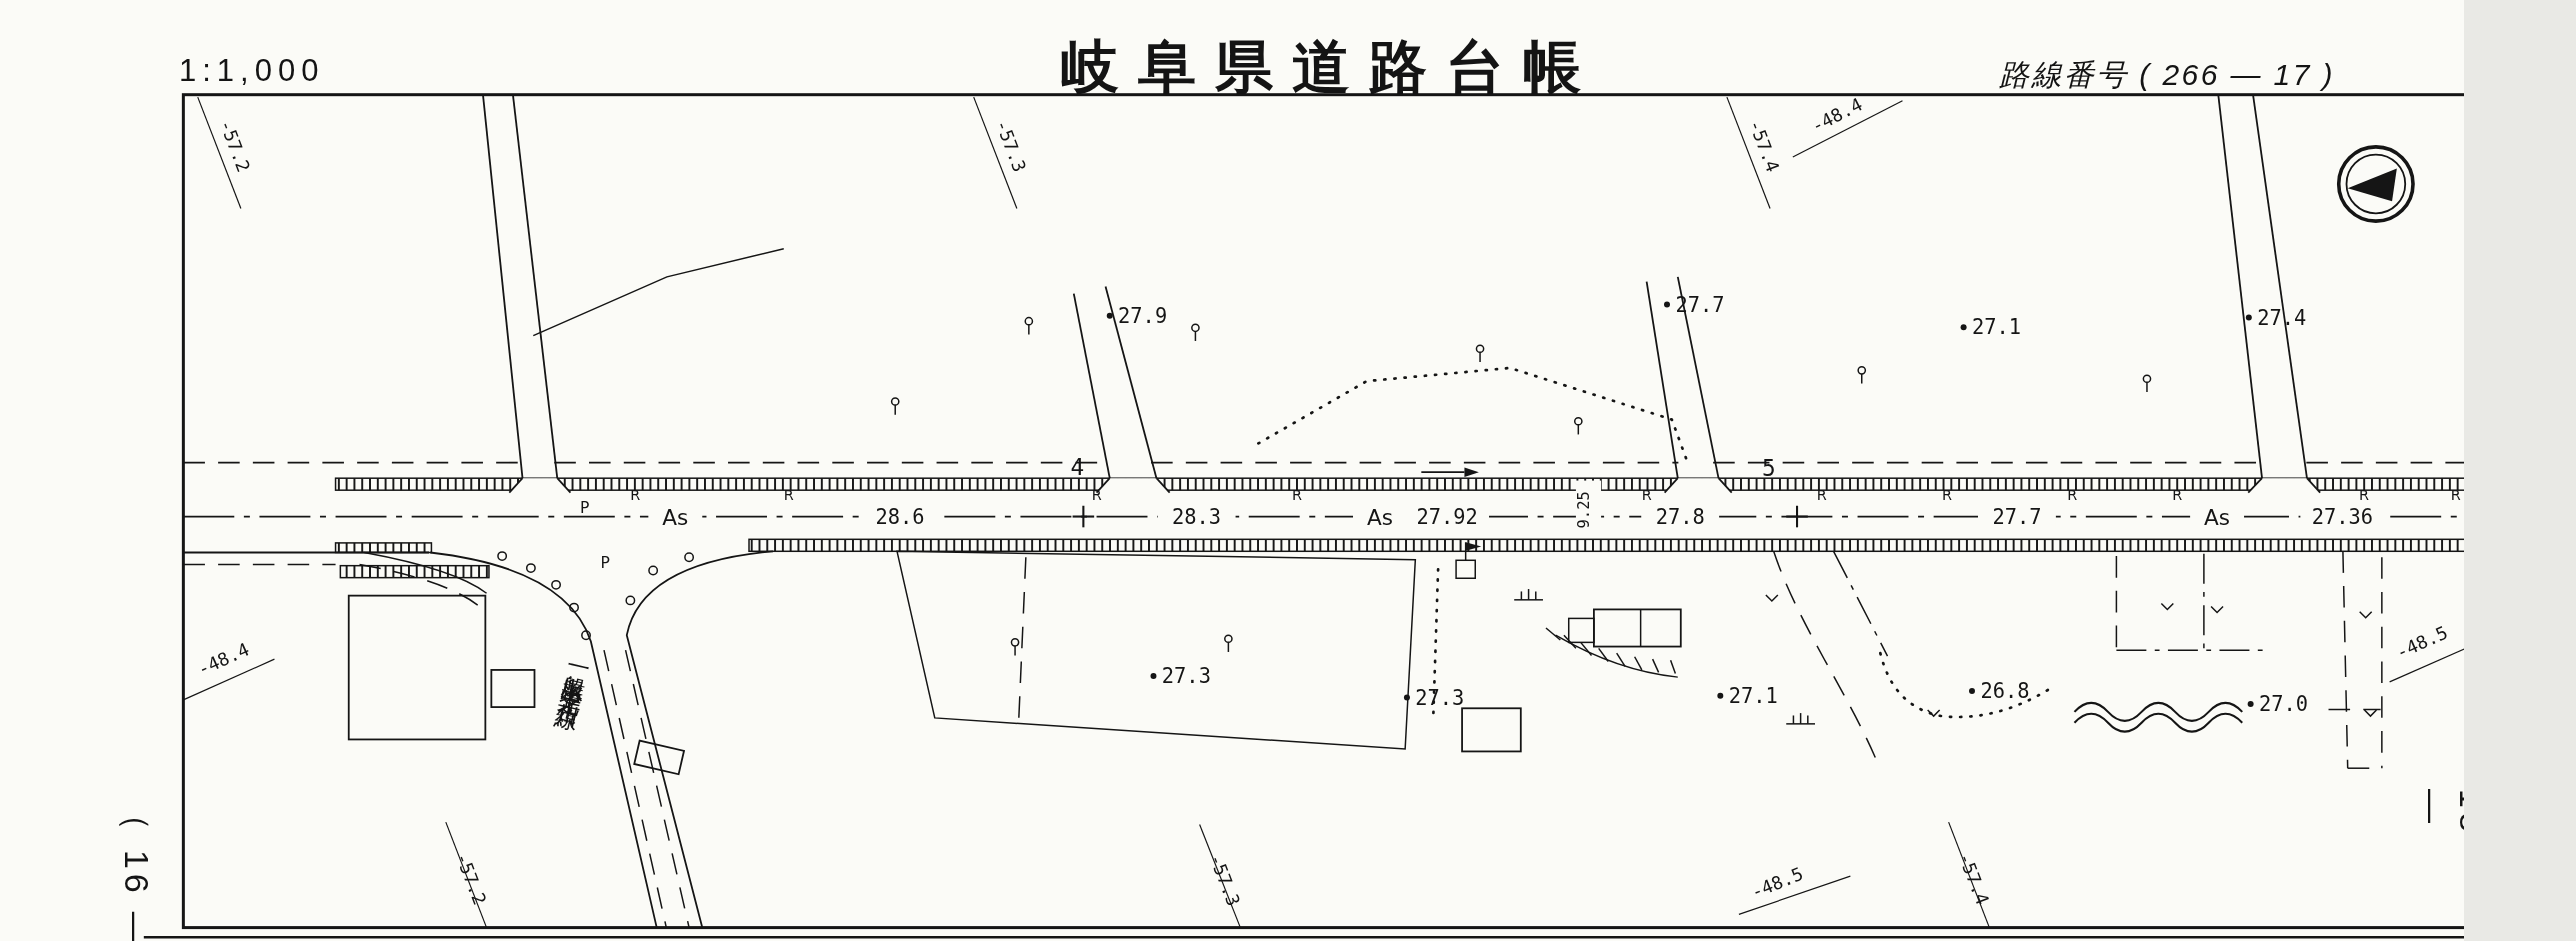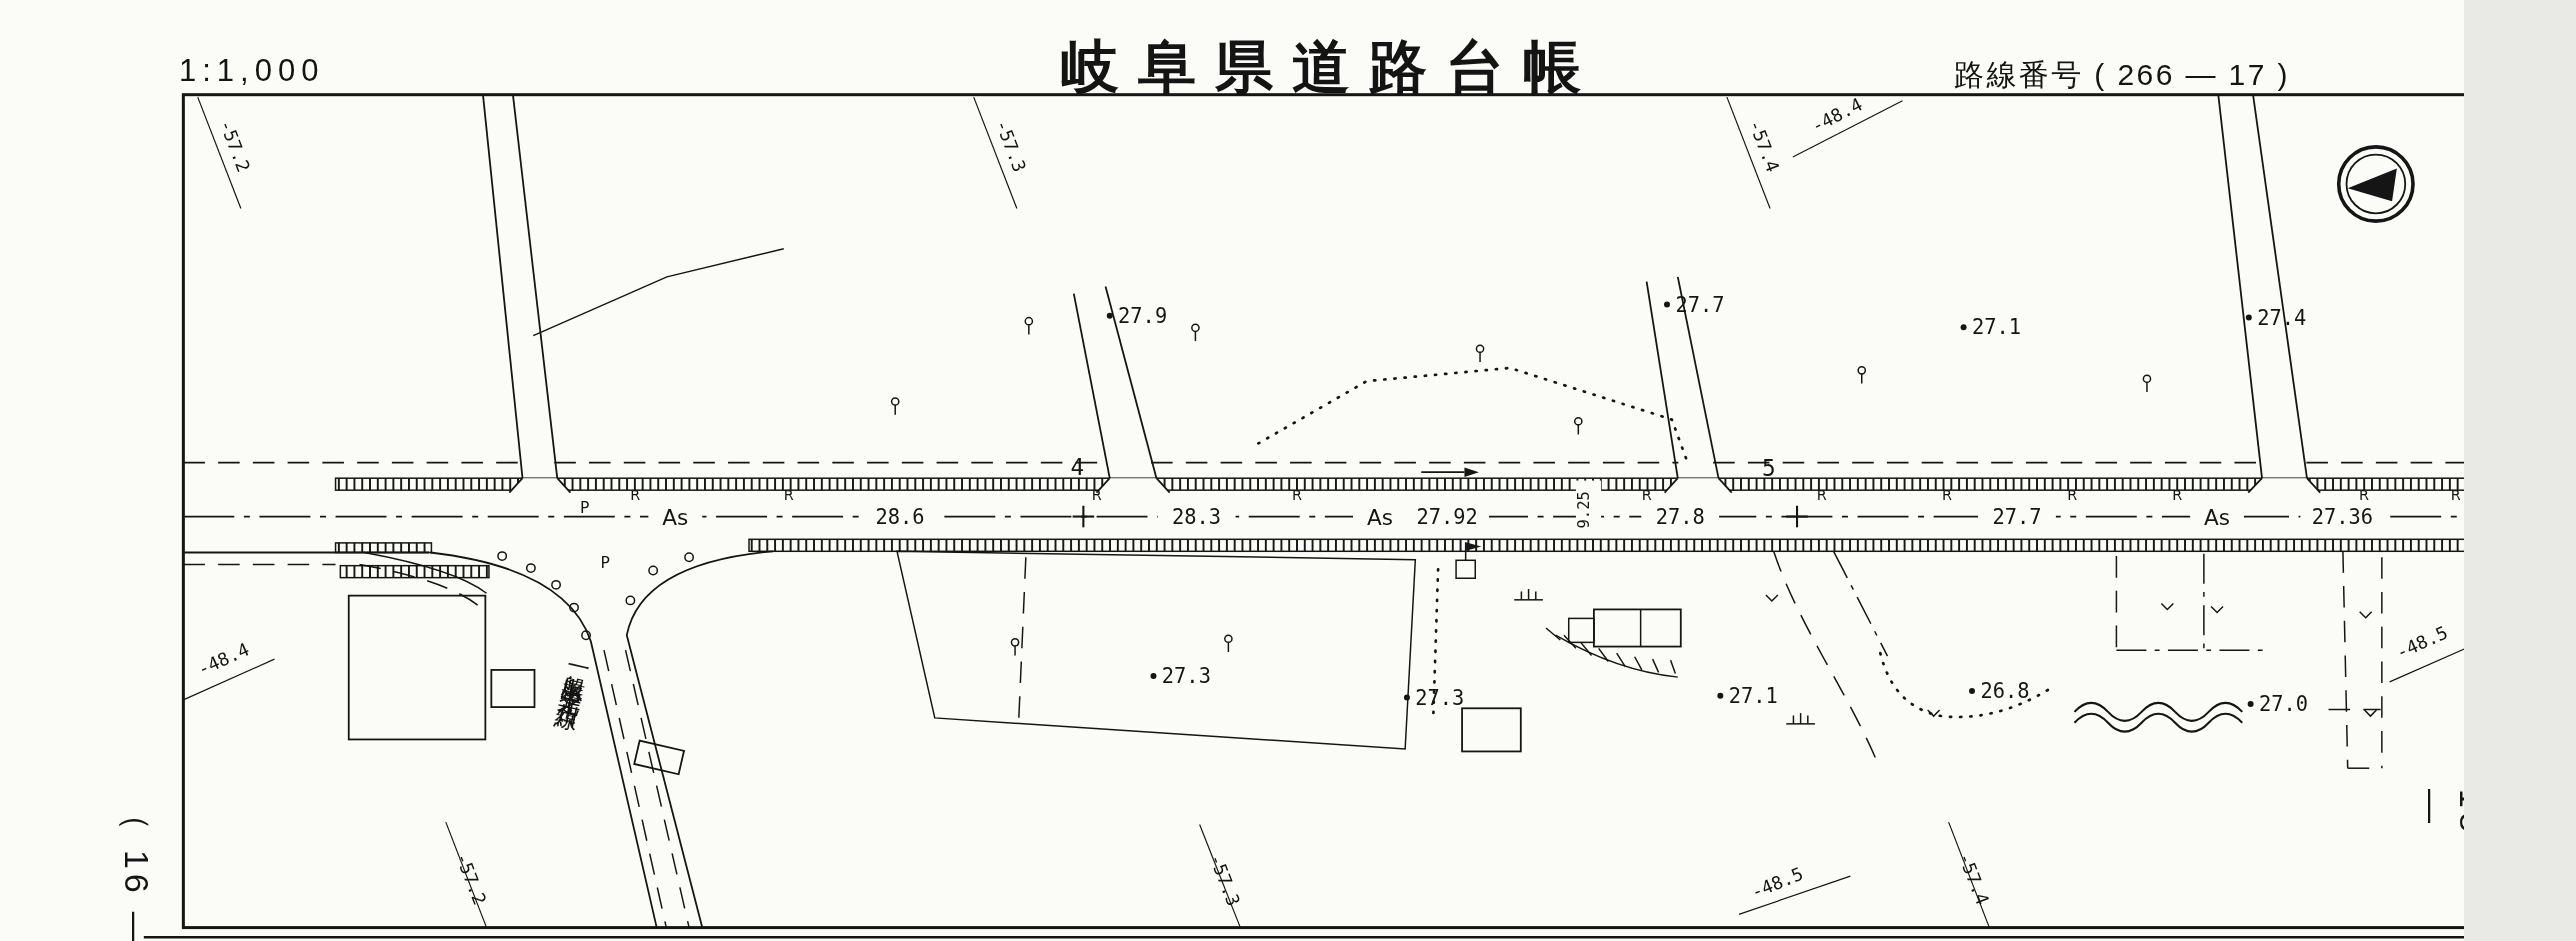--- a/index.html
+++ b/index.html
@@ -1,21 +1,21 @@
 <!DOCTYPE html>
 <html style="font-size:9.6px"><head>
 <meta charset="utf-8">
 <style>
   html,body{margin:0;padding:0;background:#e9e9e5;}
   .sheet{position:relative;width:2464px;height:942px;background:#fbfbf7;overflow:hidden;
          font-family:"Liberation Sans",sans-serif;color:#141414;}
   .hdr{position:absolute;white-space:nowrap;color:#141414;}
   .scale{left:179px;top:53px;font-size:31px;letter-spacing:6px;}
   .title{left:1061px;top:29px;font-size:58px;font-weight:bold;letter-spacing:19px;}
-  .route{left:1954px;top:55px;font-size:30px;letter-spacing:2.4px;}
+  .route{left:1999px;top:55px;font-size:30px;letter-spacing:2.4px;font-style:italic;}
   .vnum{position:absolute;font-size:34px;letter-spacing:4.8px;transform:rotate(90deg);transform-origin:left top;}
   .roadname{position:absolute;left:567px;top:652px;font-size:23px;letter-spacing:3.6px;
             writing-mode:vertical-rl;text-orientation:upright;transform:rotate(13deg);transform-origin:top left;}
   svg{position:absolute;left:0;top:0;}
   .ln{stroke:#151515;fill:none;}
   .fillw{fill:#fbfbf7;stroke:none;}
   .blk{fill:#151515;stroke:none;}
   text{font-family:"DejaVu Sans",sans-serif;fill:#151515;}
   .num{font-family:"DejaVu Sans Mono",monospace;}
   .t34{font-size:34px;}

